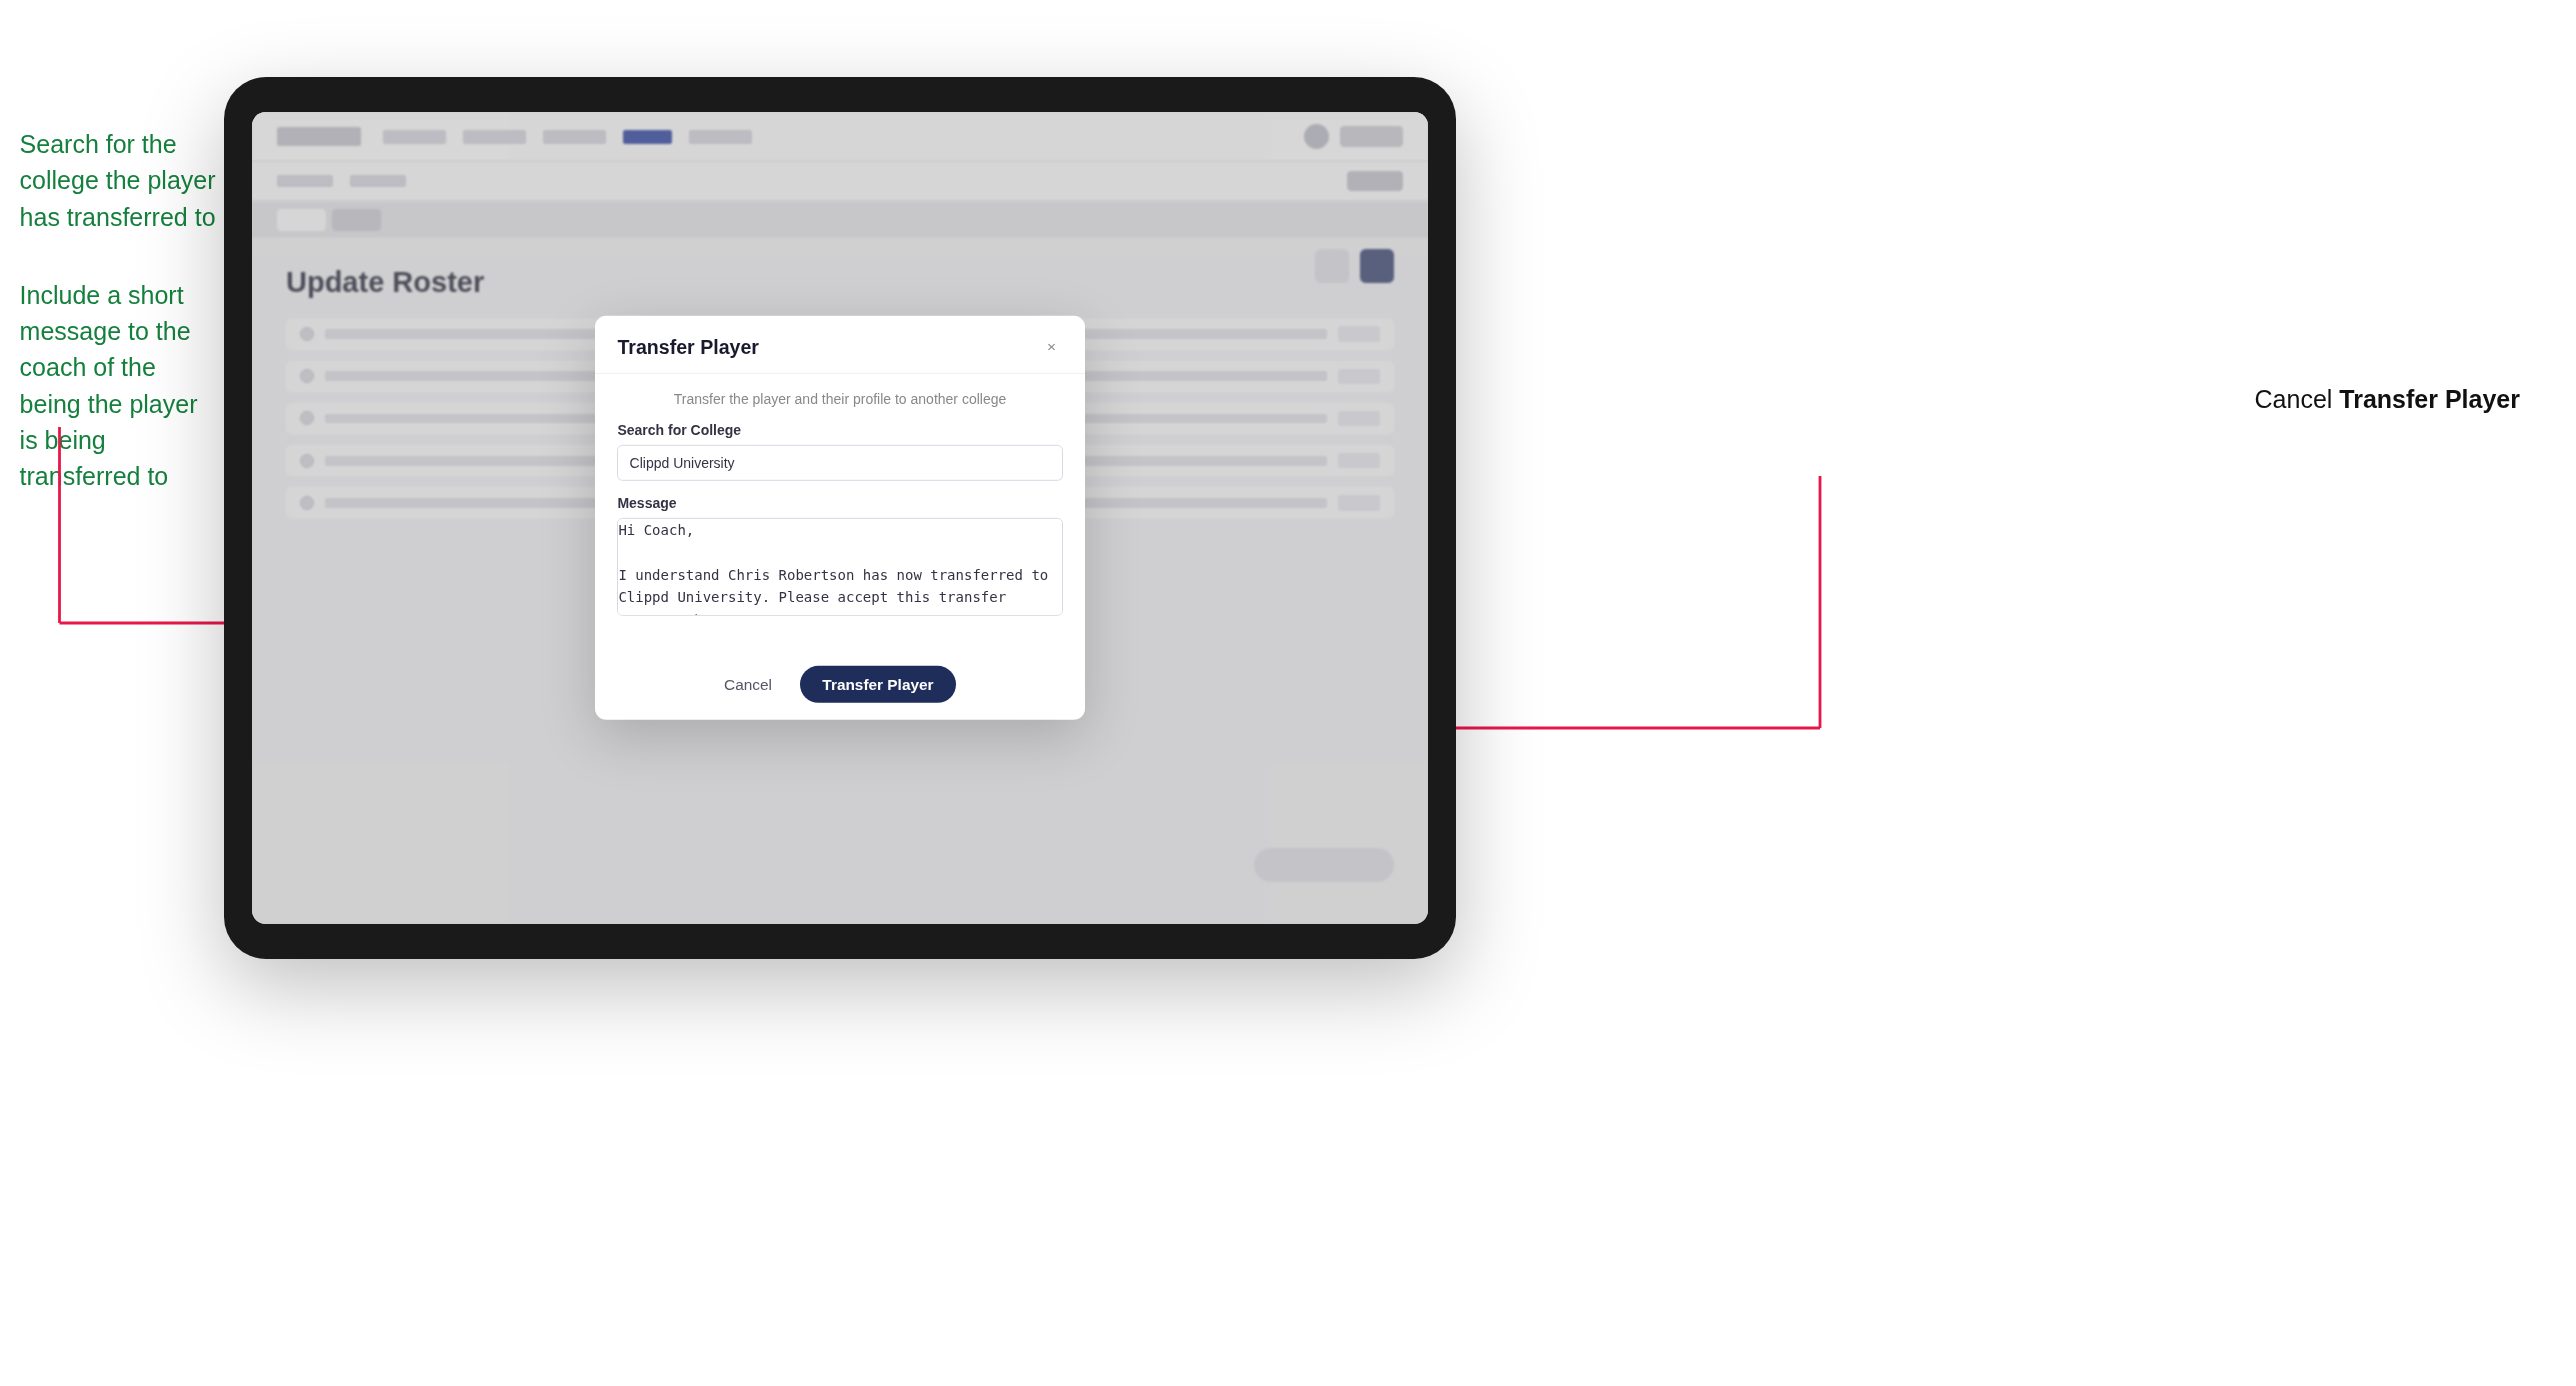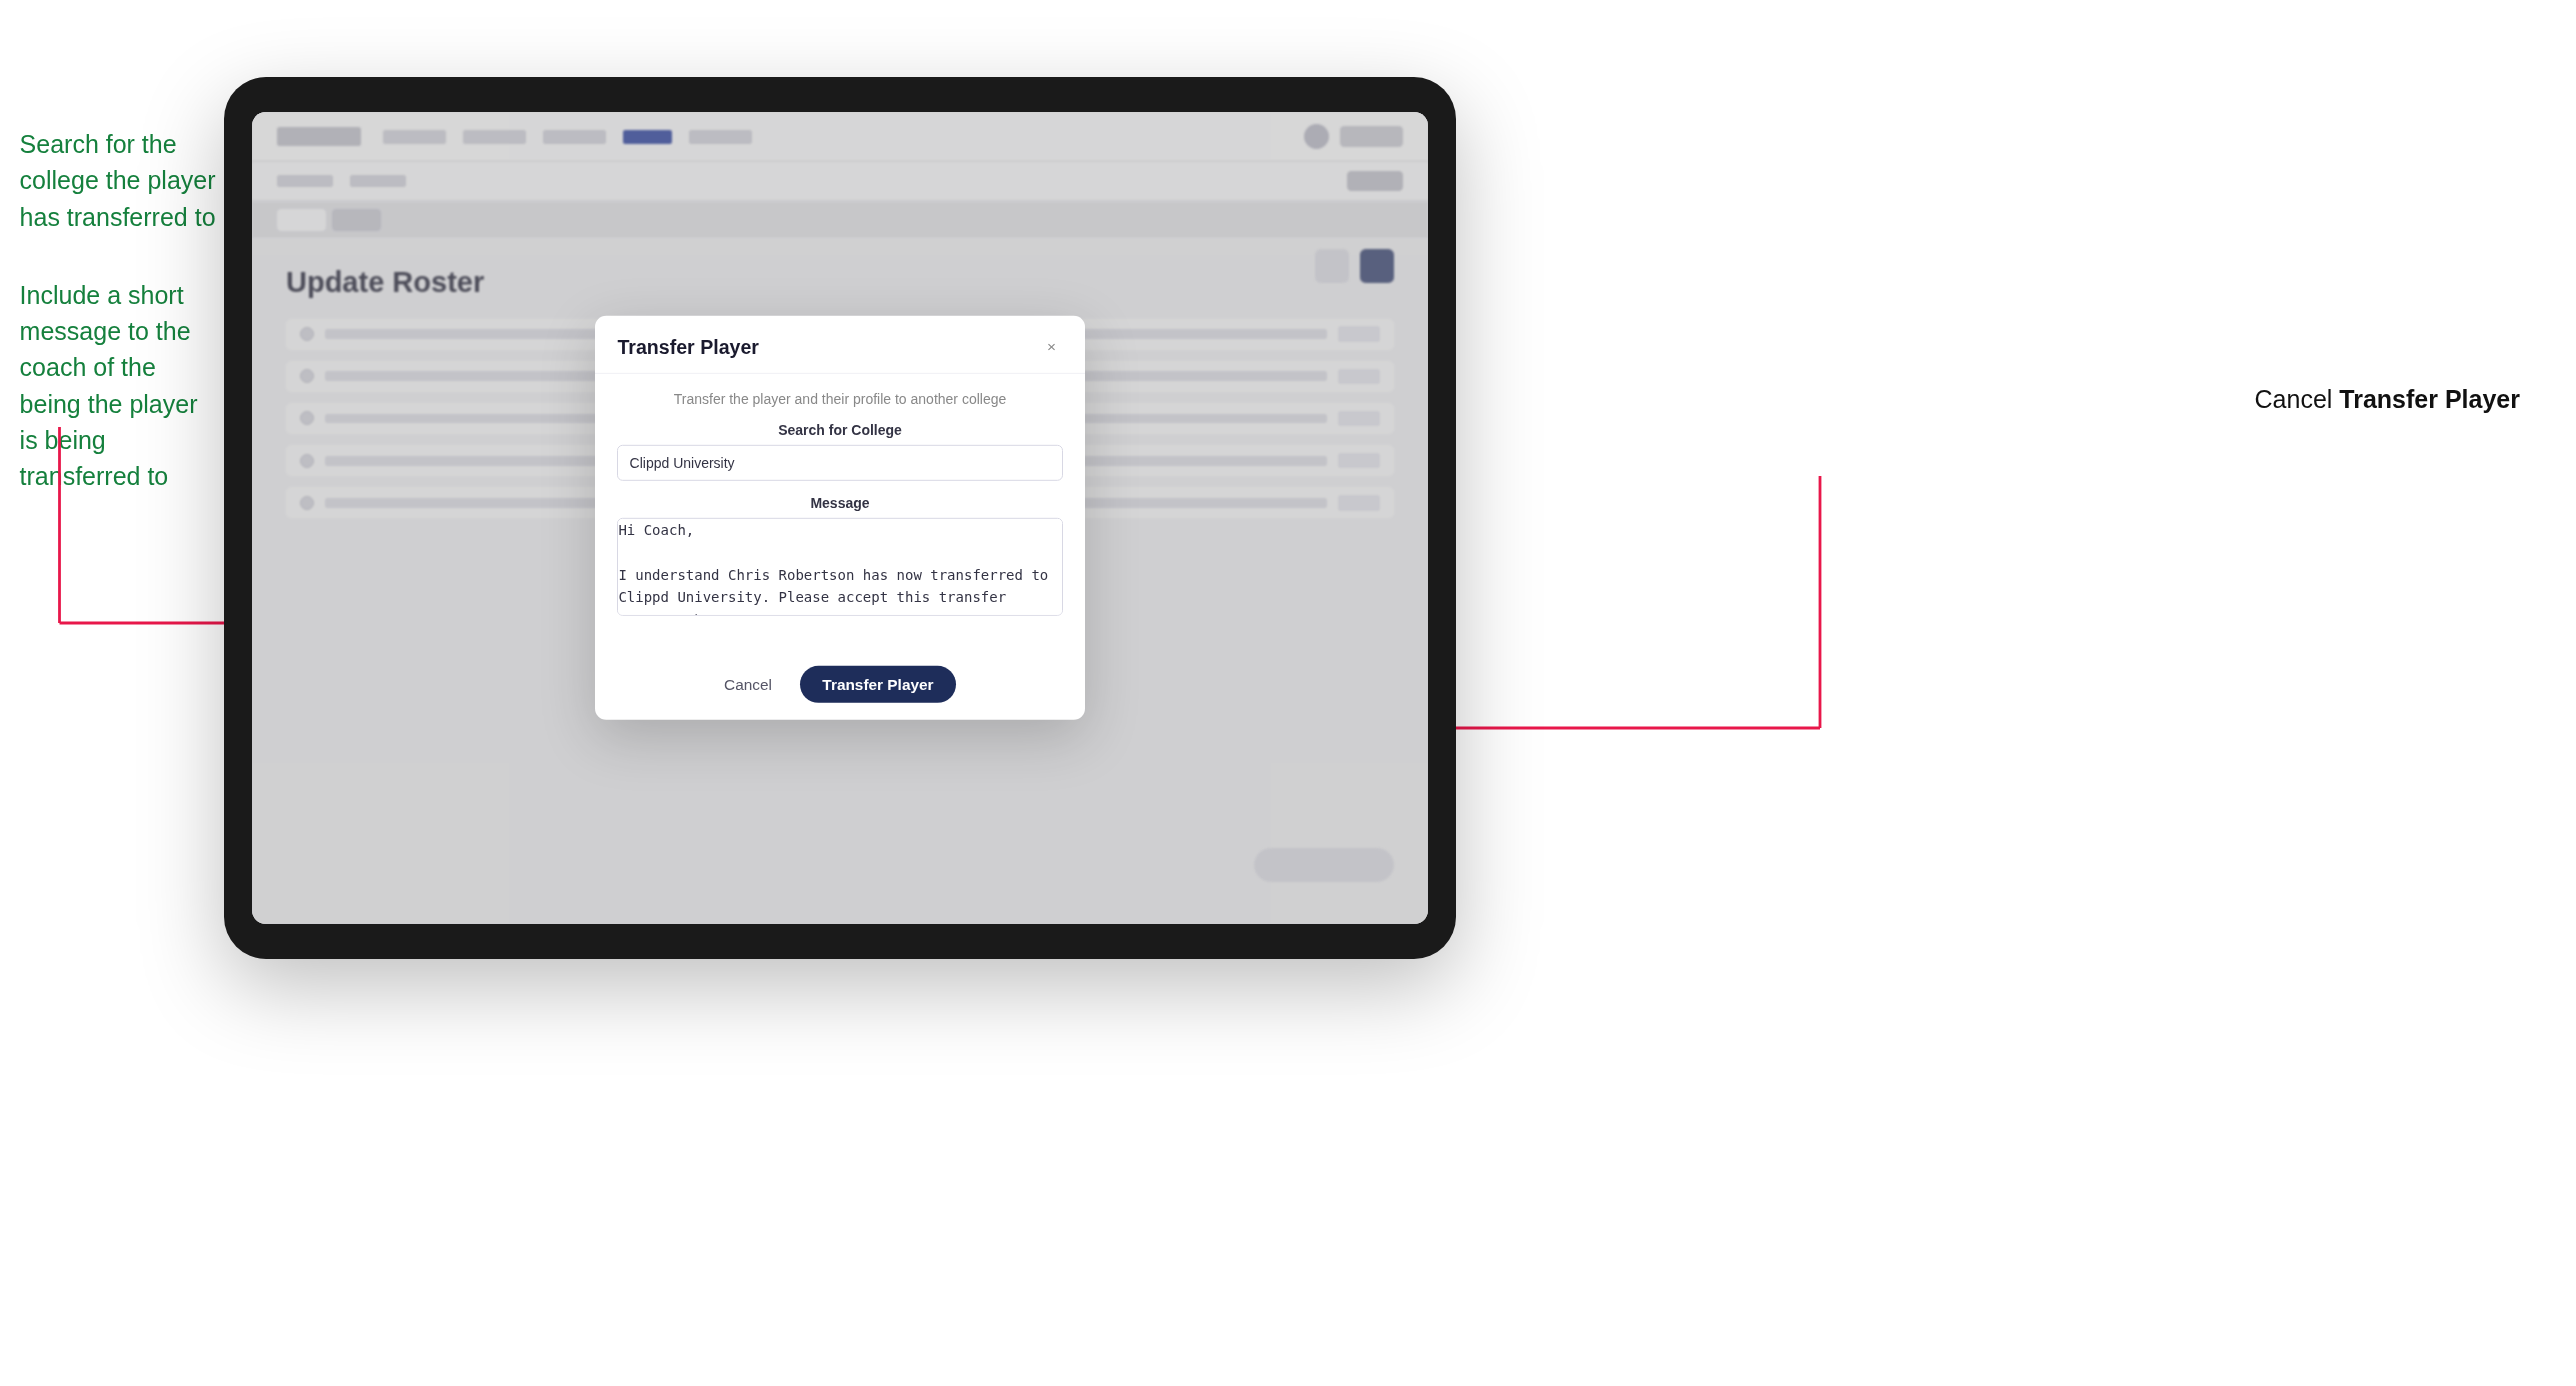--- a/index.html
+++ b/index.html
@@ -343,21 +343,20 @@
       margin-bottom: 15.4px;
       text-align: center;
     }
 
     .form-label {
       font-size: 14px;
       font-weight: 600;
       color: #333344;
       margin-bottom: 7px;
       display: block;
-      text-align: center;
     }
 
     .form-input {
       width: 100%;
       height: 36px;
       border: 1px solid #d8d8e4;
       border-radius: 5.6px;
       padding: 0 11.2px;
       font-size: 14px;
       color: #333344;

